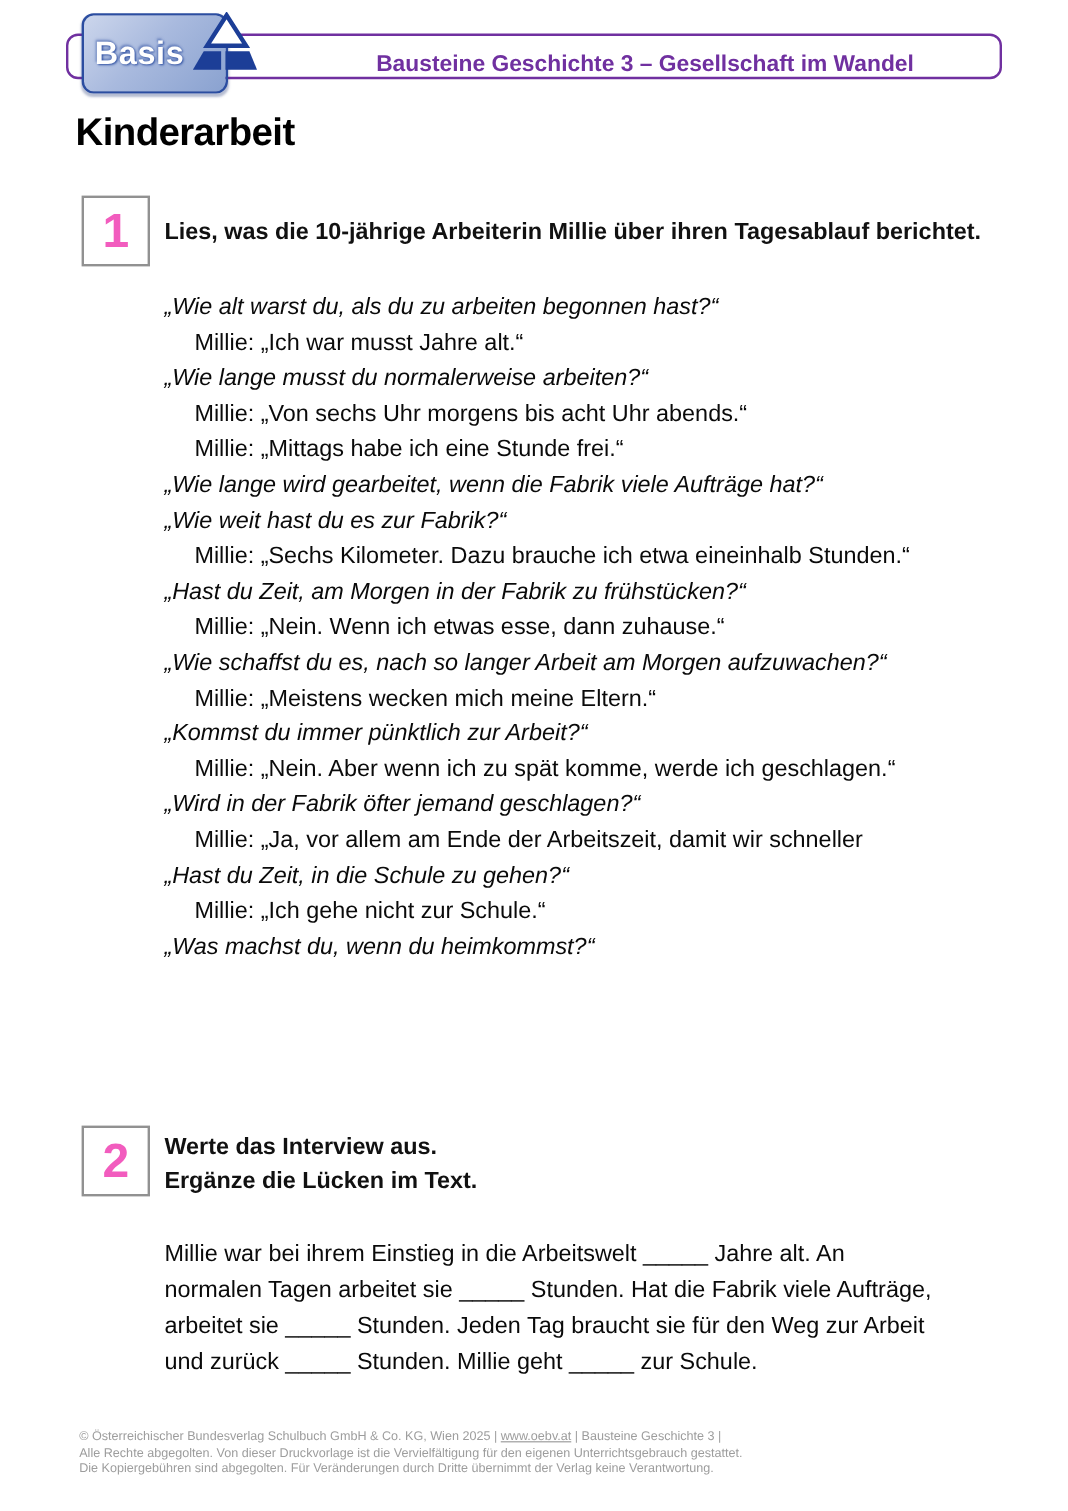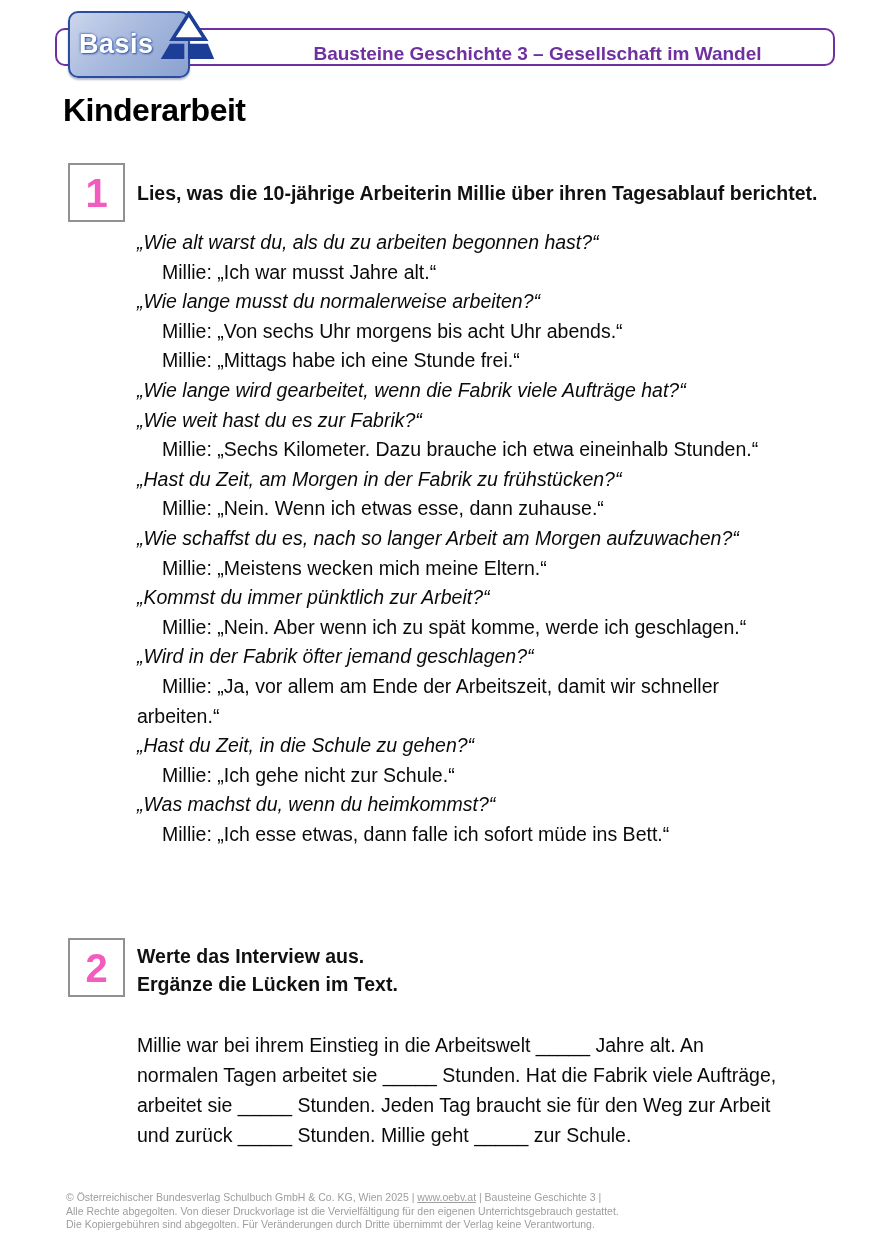--- a/index.html
+++ b/index.html
@@ -56,21 +56,21 @@
   .task2-box { left:68px; top:938px; }
   .task1-text {
     position:absolute; left:137px; top:182px;
     font-size:19.5px; font-weight:bold; white-space:nowrap;
   }
   .task2-text {
     position:absolute; left:137px; top:942px;
     font-size:19.5px; font-weight:bold; line-height:28px; white-space:nowrap;
   }
   
-  .interview { position:absolute; left:137px; top:228px; width:740px; }
+  .interview { position:absolute; left:137px; top:242px; width:740px; }
   .interview p { margin:0; font-size:19.5px; line-height:29.6px; white-space:nowrap; color:#0a0a0a; }
   .interview .q { font-style:italic; }
   .interview .a { padding-left:25px; }
   
   .gaptext { position:absolute; left:137px; top:1030px; width:745px; }
   .gaptext p { margin:0; font-size:19.5px; line-height:30px; white-space:nowrap; color:#0a0a0a; }
   
   .footer {
     position:absolute; left:66px; top:1191px; width:790px;
     font-size:10.5px; line-height:13.5px; color:#9d9d9d; white-space:nowrap;
@@ -112,25 +112,23 @@
     <p class="q">„Wie weit hast du es zur Fabrik?“</p>
     <p class="a">Millie: „Sechs Kilometer. Dazu brauche ich etwa eineinhalb Stunden.“</p>
     <p class="q">„Hast du Zeit, am Morgen in der Fabrik zu frühstücken?“</p>
     <p class="a">Millie: „Nein. Wenn ich etwas esse, dann zuhause.“</p>
     <p class="q">„Wie schaffst du es, nach so langer Arbeit am Morgen aufzuwachen?“</p>
     <p class="a">Millie: „Meistens wecken mich meine Eltern.“</p>
     <p class="q">„Kommst du immer pünktlich zur Arbeit?“</p>
     <p class="a">Millie: „Nein. Aber wenn ich zu spät komme, werde ich geschlagen.“</p>
     <p class="q">„Wird in der Fabrik öfter jemand geschlagen?“</p>
     <p class="a">Millie: „Ja, vor allem am Ende der Arbeitszeit, damit wir schneller</p>
-    <p>arbeiten.“</p>
     <p class="q">„Hast du Zeit, in die Schule zu gehen?“</p>
     <p class="a">Millie: „Ich gehe nicht zur Schule.“</p>
     <p class="q">„Was machst du, wenn du heimkommst?“</p>
-    <p class="a">Millie: „Ich esse etwas, dann falle ich sofort müde ins Bett.“</p>
   </div>
 
   <div class="task-box task2-box">
     <span class="num">2</span>
   </div>
   <div class="task2-text">
     <div>Werte das Interview aus.</div>
     <div>Ergänze die Lücken im Text.</div>
   </div>
 

